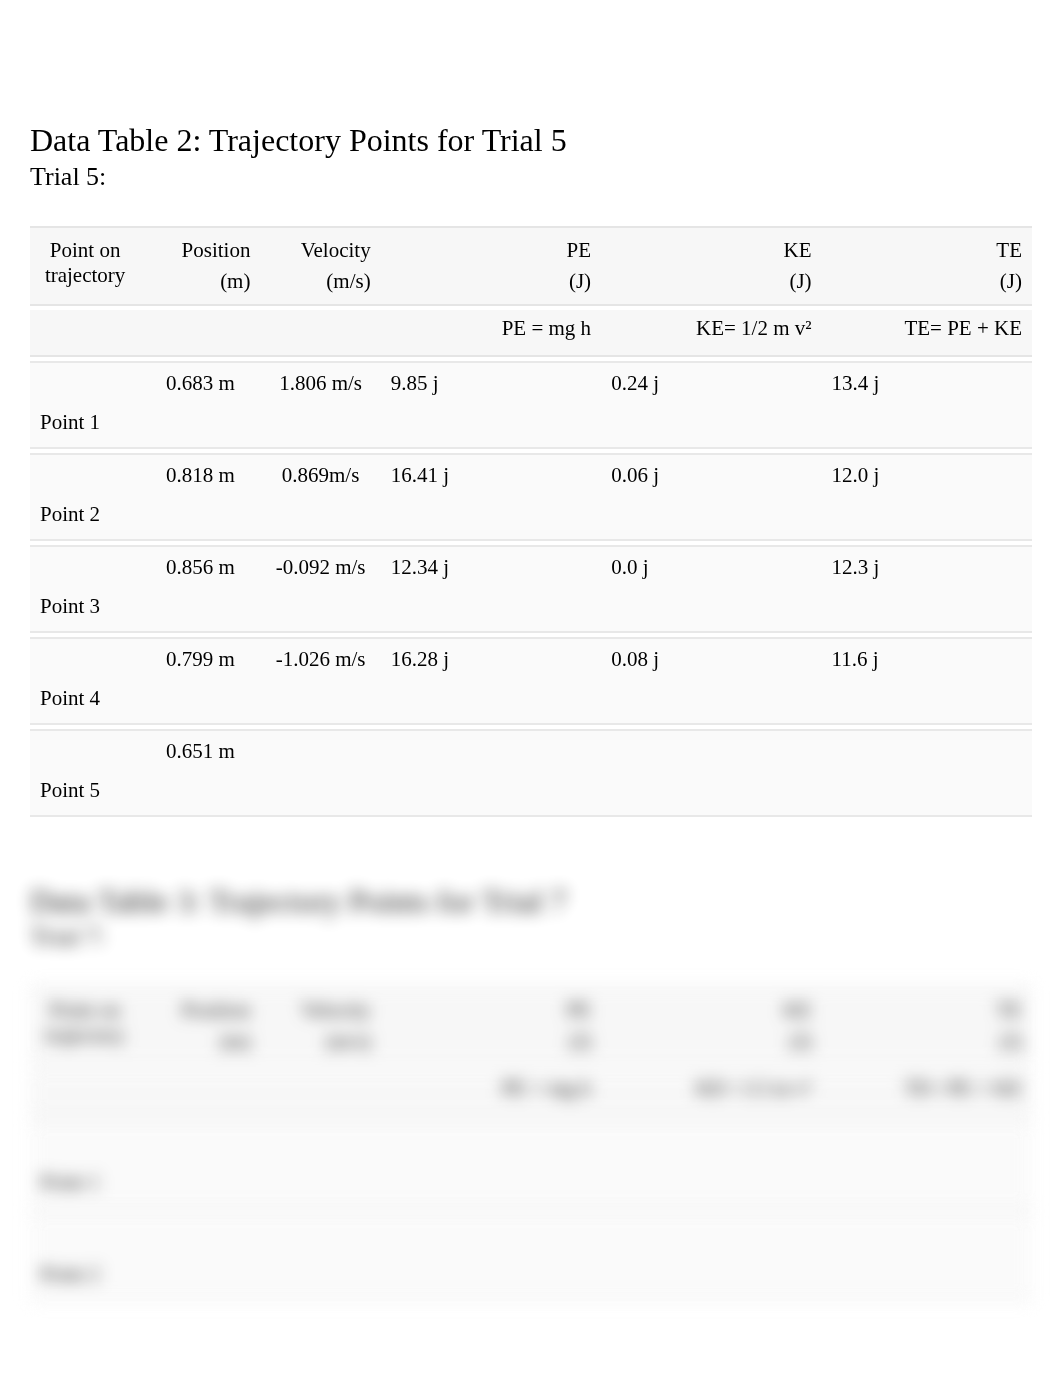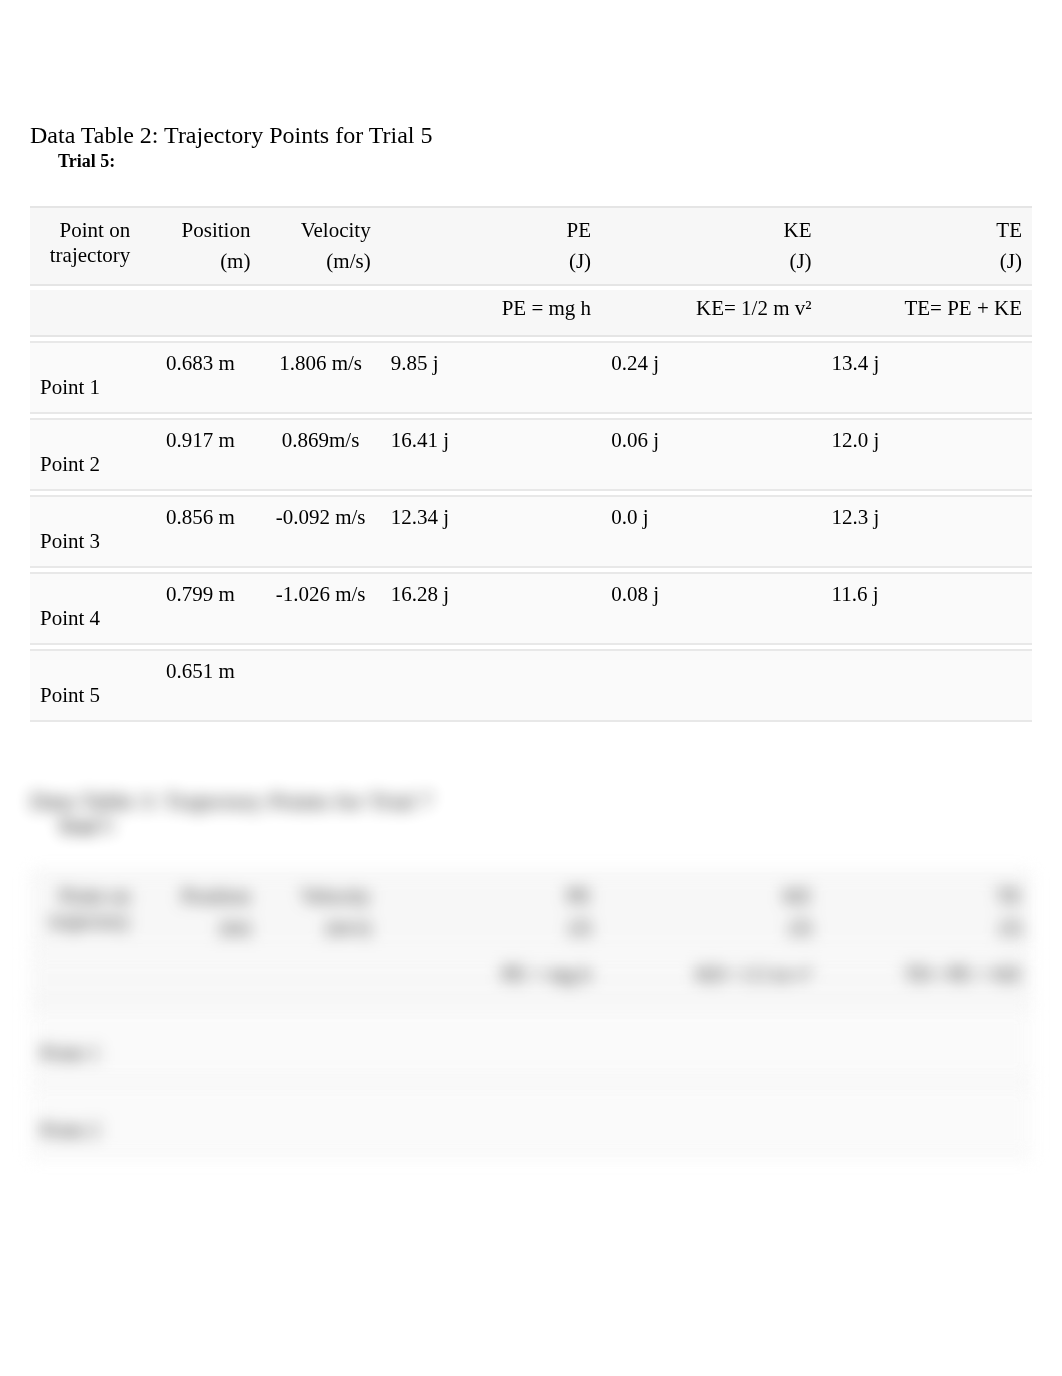--- a/index.html
+++ b/index.html
@@ -12,29 +12,28 @@
       background: #ffffff;
       padding: 40px 30px;
       width: 1062px;
       color: #000;
     }
     .title-block {
       margin-top: 80px;
       margin-bottom: 30px;
     }
     .title-block h2 {
-      font-size: 24px;
+      font-size: 32px;
       font-weight: normal;
       line-height: 1.3;
       font-family: Liberation Serif, serif;
     }
     .subtitle {
-      font-size: 18px;
-      font-weight: bold;
-      margin-left: 28px;
+      font-size: 26px;
+      font-weight: normal;
     }
     table {
       width: 100%;
       border-collapse: separate;
       border-spacing: 0 4px;
       table-layout: fixed;
     }
     th, td {
       text-align: left;
       padding: 6px 10px;
@@ -45,21 +44,21 @@
     thead tr.header-row th {
       background: #f7f7f7;
       border-top: 2px solid #e5e5e5;
       border-bottom: 2px solid #e5e5e5;
       text-align: right;
       vertical-align: top;
       padding-top: 10px;
       padding-bottom: 10px;
     }
     thead tr.header-row th:first-child {
-      text-align: right;
+      text-align: center;
     }
     thead tr.formula-row th {
       background: #f7f7f7;
       border-bottom: 2px solid #e5e5e5;
       text-align: right;
       font-weight: normal;
       padding-bottom: 14px;
     }
     tbody tr {
       background: #fafafa;
@@ -67,21 +66,21 @@
     tbody tr td {
       border-top: 2px solid #e8e8e8;
       border-bottom: 2px solid #e8e8e8;
       vertical-align: top;
       padding-top: 8px;
       padding-bottom: 16px;
     }
     tbody tr td.point-label {
       vertical-align: bottom;
       padding-bottom: 12px;
-      padding-top: 32px;
+      padding-top: 47px;
     }
     .col-point { width: 11%; }
     .col-pos { width: 12%; }
     .col-vel { width: 12%; }
     .col-pe { width: 22%; }
     .col-ke { width: 22%; }
     .col-te { width: 21%; }
     .unit-line {
       display: block;
       margin-top: 6px;
@@ -154,21 +153,21 @@
     <tr>
       <td class="point-label">Point 1</td>
       <td class="center-txt">0.683 m</td>
       <td class="center-txt">1.806 m/s</td>
       <td>9.85 j</td>
       <td>0.24 j</td>
       <td>13.4 j</td>
     </tr>
     <tr>
       <td class="point-label">Point 2</td>
-      <td class="center-txt">0.917 m</td>
+      <td class="center-txt">0.818 m</td>
       <td class="center-txt">0.869m/s</td>
       <td>16.41 j</td>
       <td>0.06 j</td>
       <td>12.0 j</td>
     </tr>
     <tr>
       <td class="point-label">Point 3</td>
       <td class="center-txt">0.856 m</td>
       <td class="center-txt">-0.092 m/s</td>
       <td>12.34 j</td>

